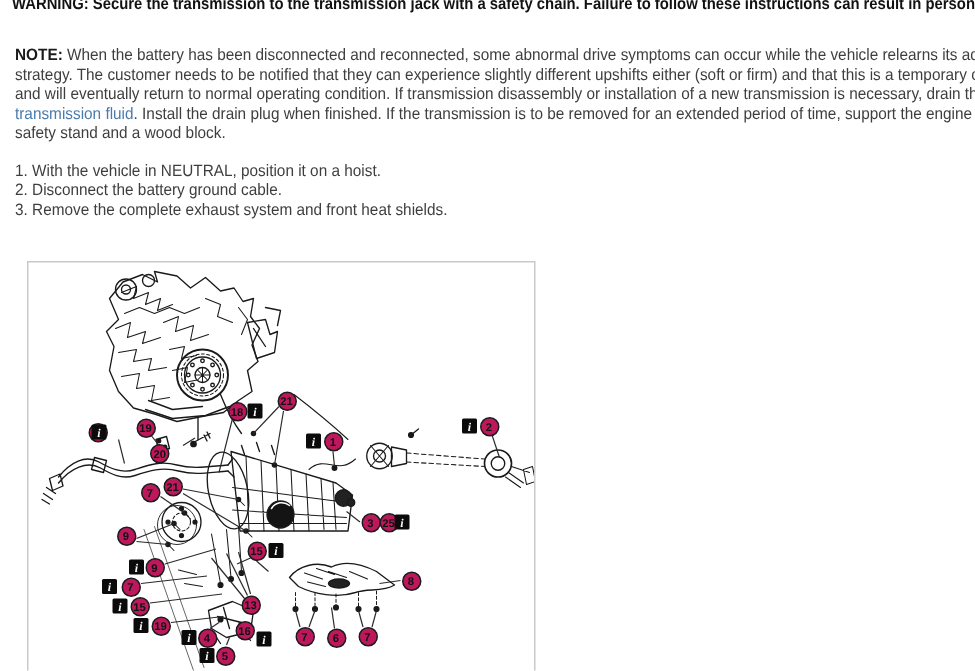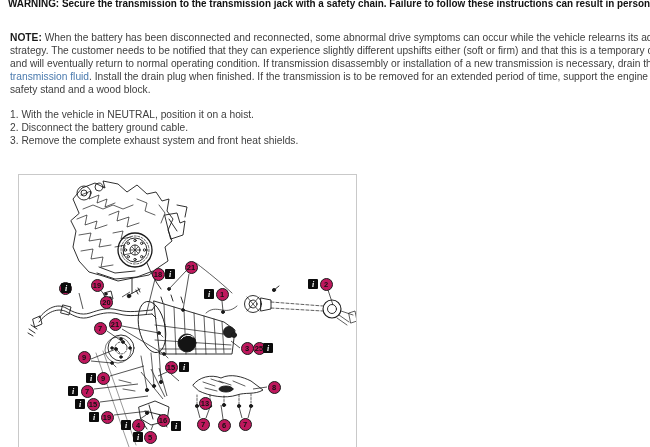--- a/index.html
+++ b/index.html
@@ -199,21 +199,21 @@
       <div class="co" style="left: 145.5px; top: 185.5px;">15</div>
       <div class="co" style="left: 221.5px; top: 166.5px;">3</div>
       <div class="co" style="left: 233.5px; top: 166.5px;">25</div>
       <div class="co" style="left: 77.5px; top: 196.5px;">9</div>
       <div class="co" style="left: 61.5px; top: 209.5px;">7</div>
       <div class="co" style="left: 67.5px; top: 222.5px;">15</div>
       <div class="co" style="left: 81.5px; top: 235.5px;">19</div>
       <div class="co" style="left: 112.5px; top: 243.5px;">4</div>
       <div class="co" style="left: 124.5px; top: 255.5px;">5</div>
       <div class="co" style="left: 137.5px; top: 239px;">16</div>
-      <div class="co" style="left: 141.5px; top: 221.5px; margin-left: 38px;">13</div>
+      <div class="co" style="left: 141.5px; top: 221.5px;">13</div>
       <div class="co" style="left: 248.5px; top: 205.5px;">8</div>
       <div class="co" style="left: 177.5px; top: 242.5px;">7</div>
       <div class="co" style="left: 198.5px; top: 243.5px;">6</div>
       <div class="co" style="left: 219.5px; top: 242.5px;">7</div>
       <div class="info" style="left: 42px; top: 108px;">i</div>
       <div class="info" style="left: 146px; top: 94px;">i</div>
       <div class="info" style="left: 185px; top: 114px;">i</div>
       <div class="info" style="left: 289px; top: 104px;">i</div>
       <div class="info" style="left: 160px; top: 187px;">i</div>
       <div class="info" style="left: 244px; top: 168px;">i</div>

